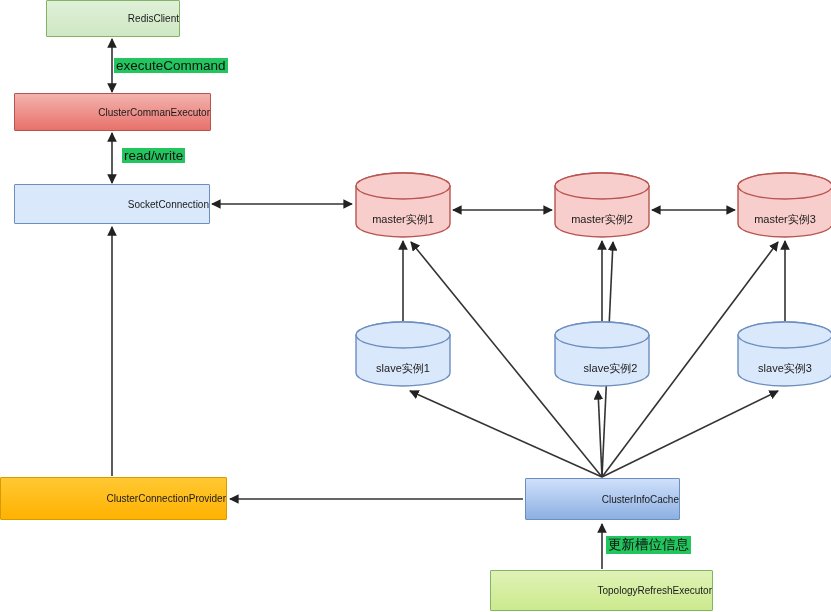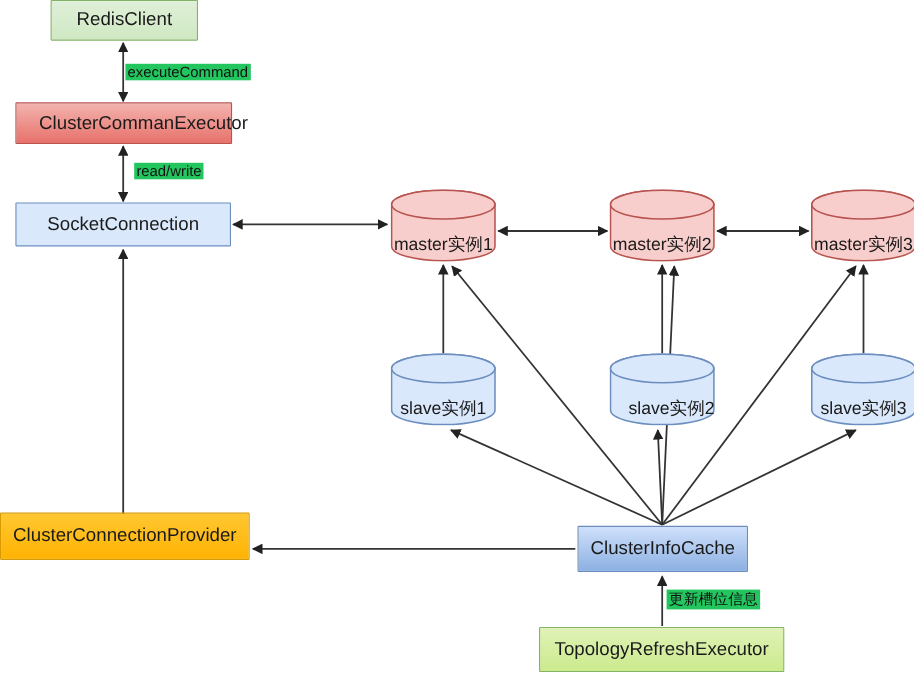--- a/index.html
+++ b/index.html
@@ -22,22 +22,22 @@
     left: 0;
     top: 0;
     width: 831px;
     height: 612px;
   }
   .node {
     position: absolute;
     box-sizing: border-box;
     display: flex;
     align-items: center;
-    justify-content: center;
-    font-size: 17px;
+    justify-content: flex-end;
+    font-size: 10px;
     color: #1a1a1a;
     text-align: center;
     line-height: 1.1;
     z-index: 5;
   }
   .box {
     border: 1px solid;
     border-radius: 1px;
   }
   .box-green {
@@ -70,21 +70,21 @@
     z-index: 5;
   }
   .cyl svg {
     display: block;
   }
   .cyl-label {
     position: absolute;
     left: 0;
     right: 0;
     text-align: center;
-    font-size: 16px;
+    font-size: 11px;
     color: #1a1a1a;
     pointer-events: none;
   }
   .edge-label {
     position: absolute;
     font-size: 13.5px;
     color: #111111;
     background: #22c55e;
     padding: 0 2px;
     white-space: nowrap;
@@ -144,21 +144,21 @@
   </div>
 
   <div class="node box box-red" style="left:14px; top:93px; width:197px; height:38px;">
     <span>ClusterCommanExecutor</span>
   </div>
 
   <div class="node box box-blue" style="left:14px; top:184px; width:196px; height:40px;">
     <span>SocketConnection</span>
   </div>
 
-  <div class="node box box-orange" style="left:0px; top:466px; width:227px; height:43px;">
+  <div class="node box box-orange" style="left:0px; top:477px; width:227px; height:43px;">
     <span>ClusterConnectionProvider</span>
   </div>
 
   <div class="node box box-blue-grad" style="left:525px; top:478px; width:155px; height:42px;">
     <span>ClusterInfoCache</span>
   </div>
 
   <div class="node box box-green2" style="left:490px; top:570px; width:223px; height:41px;">
     <span>TopologyRefreshExecutor</span>
   </div>

